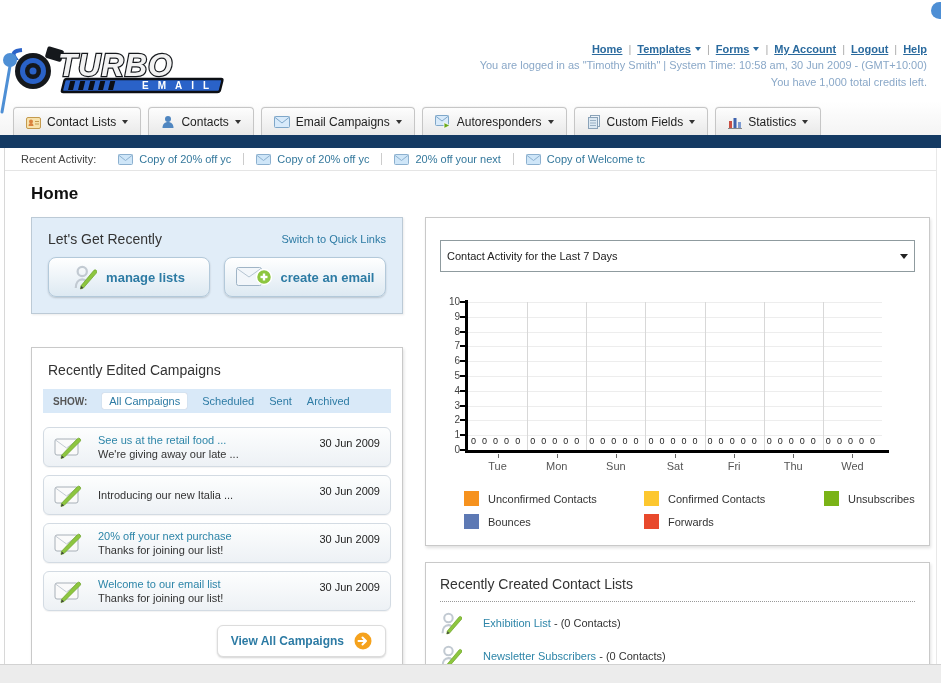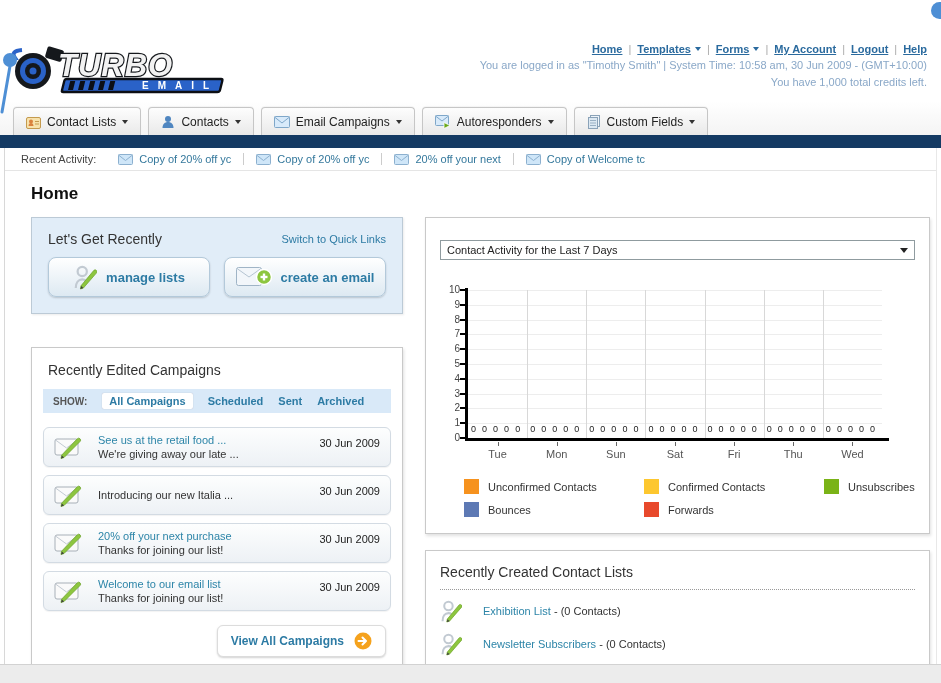--- a/index.html
+++ b/index.html
@@ -47,34 +47,34 @@
 
   
   .panel { background:#fff; border:1px solid #c9c9c9; box-shadow:1px 2px 3px rgba(0,0,0,0.12); }
   .panel-title { font-size:14px; color:#333; }
 
   
   .camp-panel { padding:13px 11px 14px; }
   .camp-panel .panel-title { margin:1px 5px 11px; }
   .show-bar { background:#d9e9f8; display:flex; align-items:center; gap:15px; padding:4px 10px; }
   .show-label { font-size:10px; font-weight:bold; color:#555; }
-  .filter { font-size:11px; color:#2d7ba4; cursor:pointer;font-weight:bold; }
+  .filter { font-size:11px; color:#2d7ba4; cursor:pointer; }
   .filter.selected { background:#fff; padding:2px 7px; border-radius:2px; box-shadow:0 0 1px #aab; }
   .camp-row { border:1px solid #d3dbe3; border-radius:6px; background:linear-gradient(#fdfefe,#edf1f5); box-shadow:0 1px 1px rgba(0,0,0,0.05); padding:5px 10px; display:flex; gap:12px; align-items:center; margin-top:8px; min-height:40px; cursor:pointer; }
   .camp-row.first { margin-top:14px; }
   .camp-text { flex:1; line-height:14px; }
   .camp-title { font-size:11px; color:#2d85a8; cursor:pointer; }
   .camp-sub { font-size:11px; color:#333; }
   .camp-date { font-size:11px; color:#222; align-self:flex-start; margin-top:4px; }
   .view-row { display:flex; justify-content:flex-end; margin:14px 5px 2px; }
   .pill-btn { display:inline-flex; align-items:center; gap:10px; background:#fff; border:1px solid #dcdcdc; border-radius:6px; padding:6px 13px; font-size:12px; font-weight:bold; color:#2d7ba4; box-shadow:0 1px 2px rgba(0,0,0,0.18); cursor:pointer; }
 
   
   .stats-panel { padding:13px 14px 10px; margin-bottom:16px; }
-  .dropdown { margin-top:9px; border:1px solid #8f9b9f; height:20px; display:flex; align-items:center; justify-content:space-between; padding:0 6px; font-size:11px; color:#222; background:#fff; cursor:pointer; }
+  .dropdown { margin-top:9px; border:1px solid #8f9b9f; height:32px; display:flex; align-items:center; justify-content:space-between; padding:0 6px; font-size:11px; color:#222; background:#fff; cursor:pointer; }
   .caret-dd { display:inline-block; width:0; height:0; border-left:4px solid transparent; border-right:4px solid transparent; border-top:5px solid #222; }
   .chart-plot { position:relative; width:450px; height:184px; margin:25px 0 0 2px; }
   .grid-h { position:absolute; height:1px; background:#ededed; }
   .grid-v { position:absolute; width:1px; background:#d8d8d8; }
   .axis-y { position:absolute; width:3px; background:#000; }
   .axis-x { position:absolute; height:3px; background:#000; }
   .y-label { position:absolute; width:18px; text-align:right; font-size:10px; color:#444; }
   .y-tick { position:absolute; width:5px; height:2px; background:#000; }
   .zero-row { position:absolute; display:flex; justify-content:space-between; font-size:9px; color:#222; }
   .day-tick { position:absolute; width:1px; height:4px; background:#666; }
@@ -188,20 +188,30 @@
     </div>
     <div class="tab">
       <svg width="14" height="14" viewBox="0 0 14 14">
           <rect x="3.5" y="0.5" width="9" height="11" fill="#eef4fa" stroke="#8aa2b8"></rect>
           <rect x="1.5" y="2.5" width="9" height="11" fill="#dce8f2" stroke="#8aa2b8"></rect>
           <line x1="3" y1="5.5" x2="9" y2="5.5" stroke="#9ab0c4"></line>
           <line x1="3" y1="8" x2="9" y2="8" stroke="#9ab0c4"></line>
           <line x1="3" y1="10.5" x2="9" y2="10.5" stroke="#9ab0c4"></line>
         </svg>
       <span>Custom Fields</span>
+      <span class="caret-sm"></span>
+    </div>
+    <div class="tab">
+      <svg width="14" height="14" viewBox="0 0 14 14">
+          <rect x="1" y="6" width="3" height="7" fill="#c94f44"></rect>
+          <rect x="5.5" y="3" width="3" height="10" fill="#3f63ad"></rect>
+          <rect x="10" y="7" width="3" height="6" fill="#7d9bd2"></rect>
+          <line x1="0" y1="13.5" x2="14" y2="13.5" stroke="#888"></line>
+        </svg>
+      <span>Statistics</span>
       <span class="caret-sm"></span>
     </div>
   </div>
   <div class="navybar"></div>
 
   <div class="main-frame">
 
     <div class="activity-bar">
       <span class="activity-label">Recent Activity:</span>
       <span class="activity-item">

